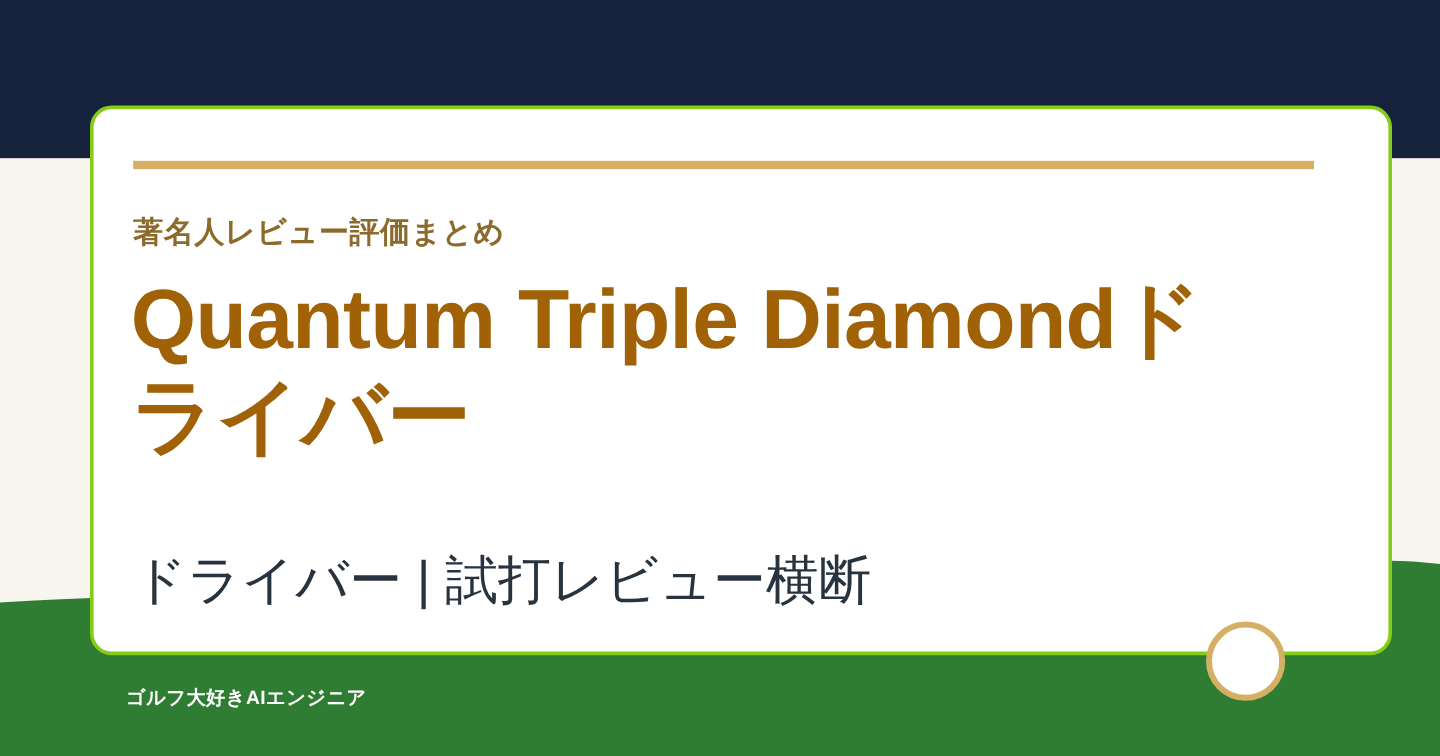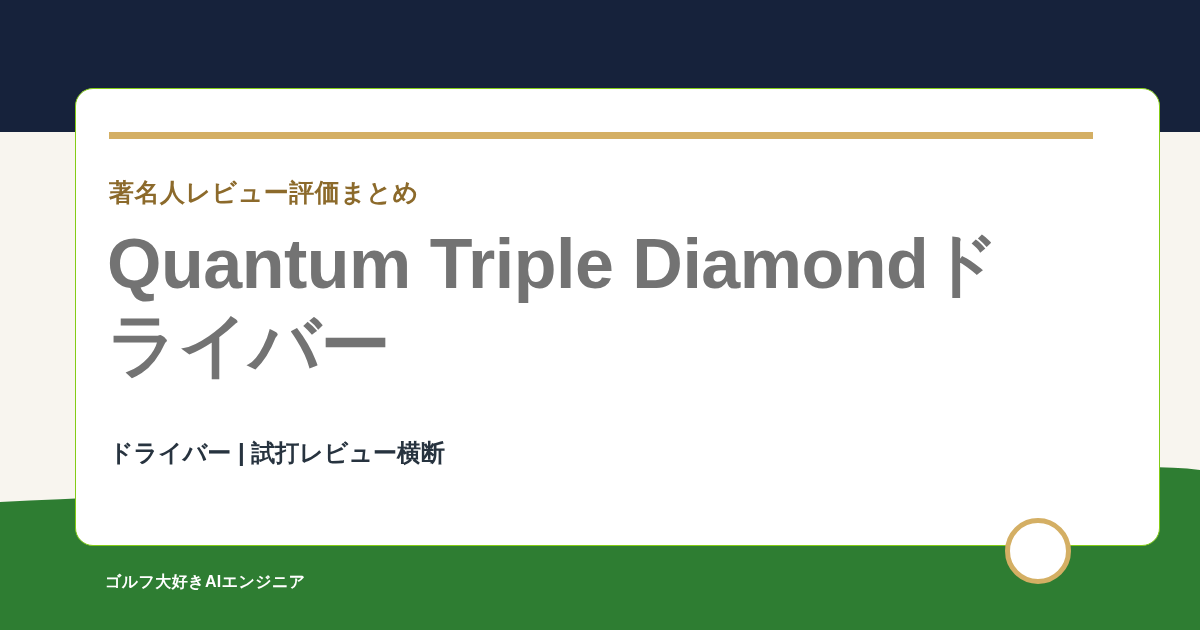--- a/index.html
+++ b/index.html
@@ -32,21 +32,21 @@
     width:1200px; height:170px;
   }
   .band-green svg{ display:block; width:1200px; height:170px; }
 
   
   .card{
     position:absolute;
     left:75px; top:88px;
     width:1085px; height:458px;
     background:#FFFFFF;
-    border:1px solid #84cc16;
+    border:3px solid #84cc16;
     border-radius:18px;
     z-index:3;
   }
 
   
   .accent-rule{
     position:absolute;
     left:33px; top:43px;
     width:984px; height:7px;
     background:#D4AF64;
@@ -66,30 +66,30 @@
 
   
   .title{
     position:absolute;
     left:31px; top:135px;
     width:960px;
     font-size:70px;
     font-weight:700;
     line-height:1.15;
     letter-spacing:-0.5px;
-    color:#737373;
+    color:#a16207;
     word-break:break-all;
   }
 
   
   .subtitle{
     position:absolute;
-    left:33px; top:348px;
-    font-size:24px;
-    font-weight:700;
+    left:33px; top:364px;
+    font-size:44px;
+    font-weight:400;
     line-height:1.3;
     color:#27333F;
     white-space:nowrap;
   }
 
   
   .gold-ring{
     position:absolute;
     left:1005px; top:518px;
     width:66px; height:66px;

